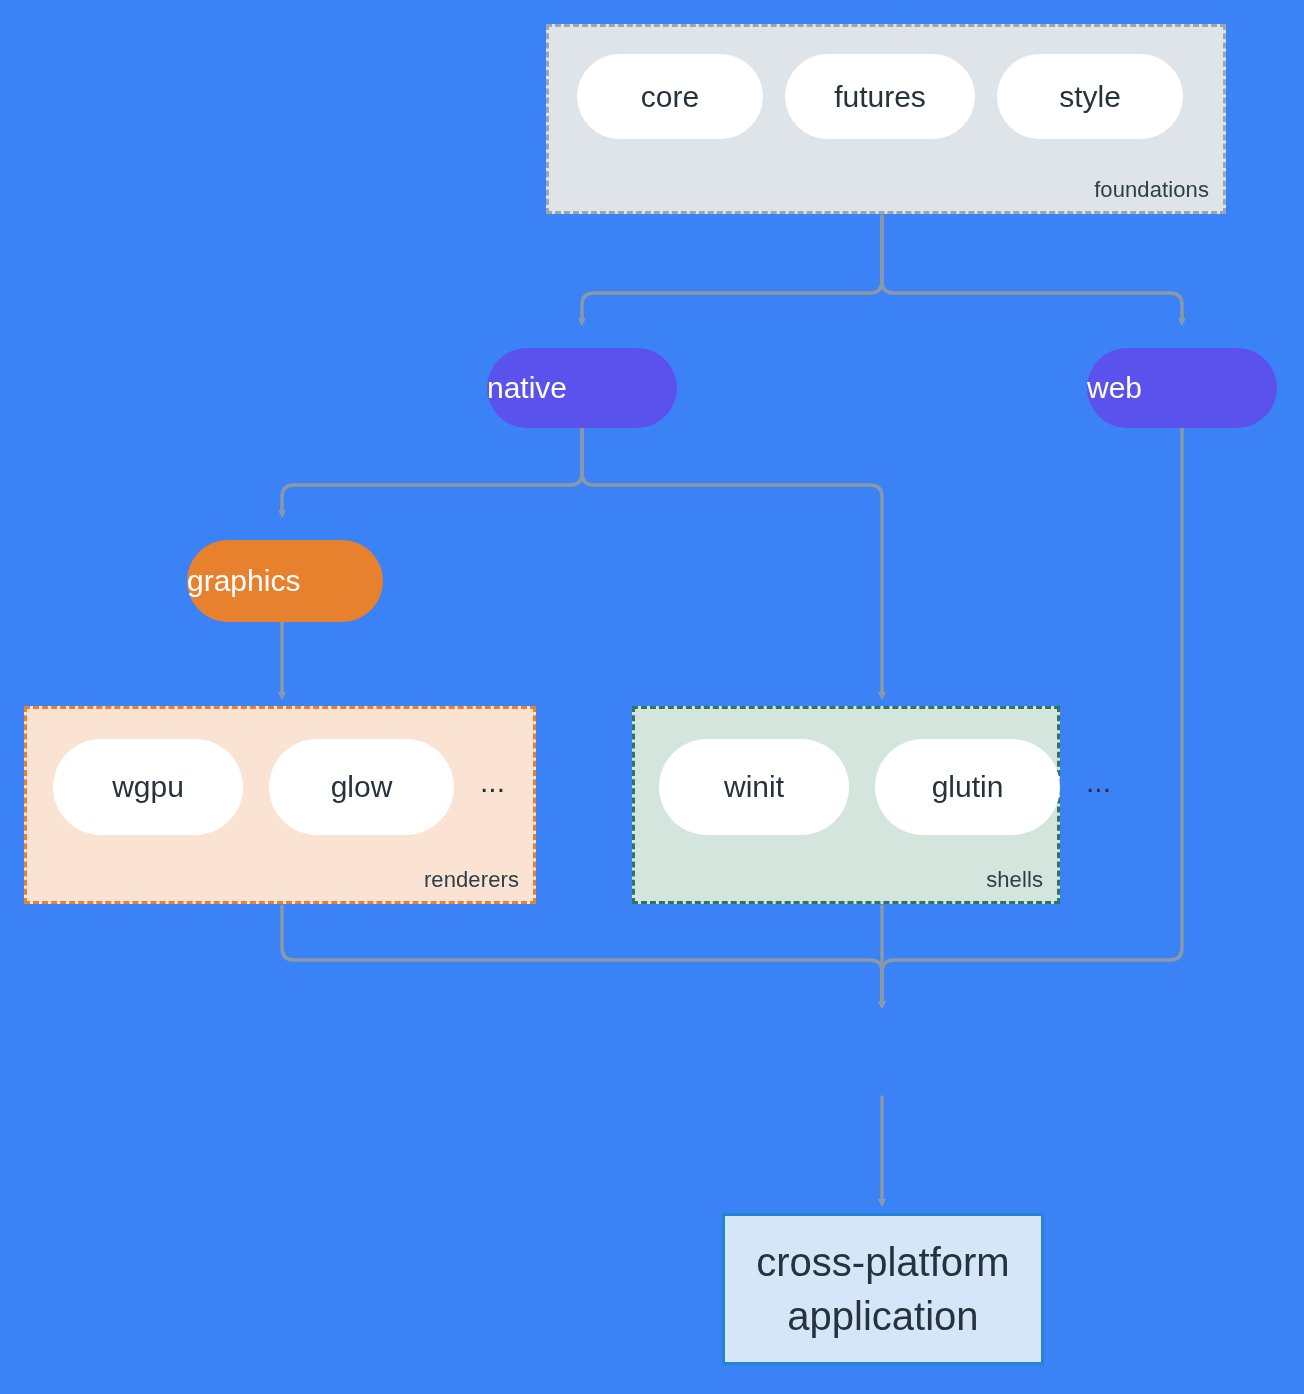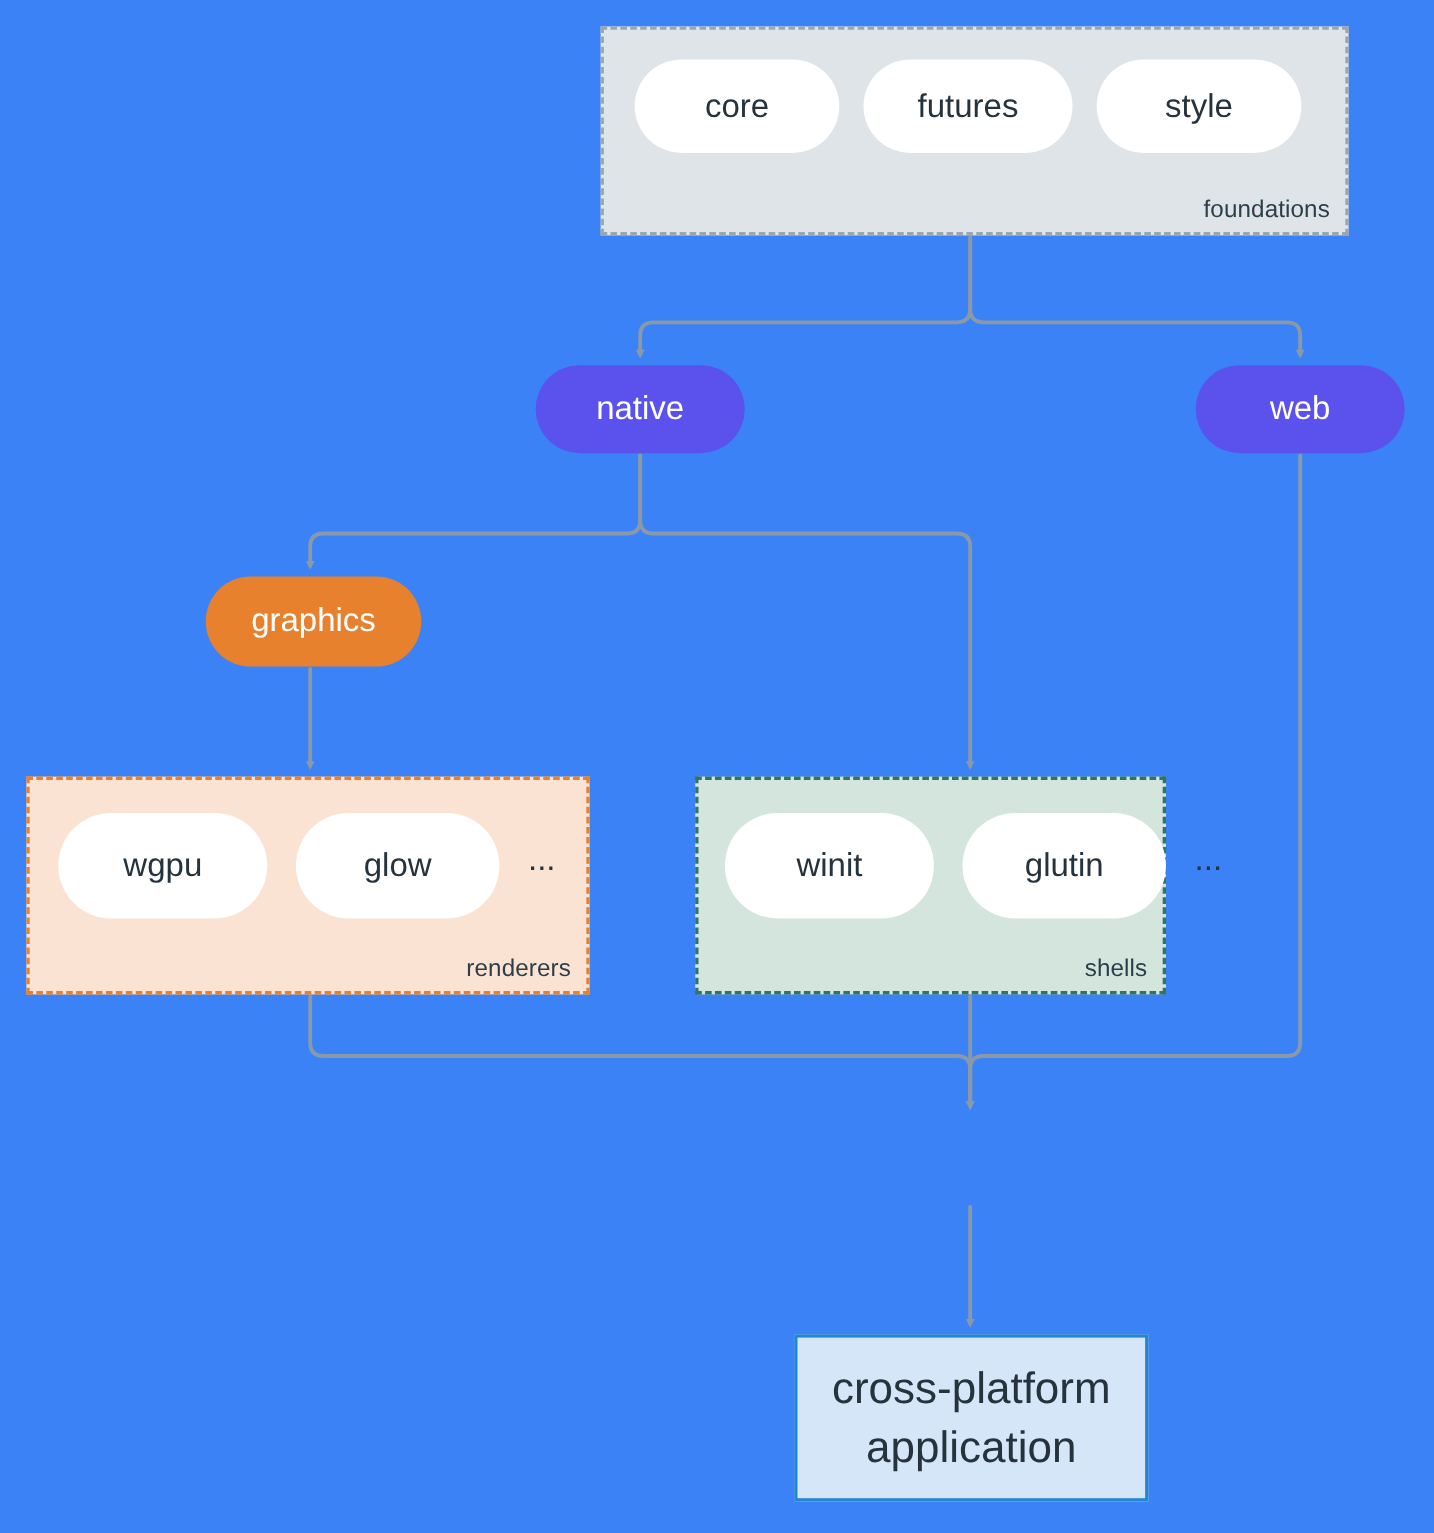--- a/index.html
+++ b/index.html
@@ -59,25 +59,26 @@
     font-size: 30px;
     color: #26333d;
     line-height: 1;
     padding-bottom: 10px;
   }
   .node {
     position: absolute;
     box-sizing: border-box;
     display: flex;
     align-items: center;
-    justify-content: center;
+    justify-content: flex-start;
     border-radius: 999px;
     font-size: 30px;
     color: #ffffff;
     white-space: nowrap;
+    margin-top: 16px;
   }
   .node-rect {
     position: absolute;
     box-sizing: border-box;
     display: flex;
     align-items: center;
     justify-content: center;
     text-align: center;
     font-size: 40px;
     line-height: 1.35;

